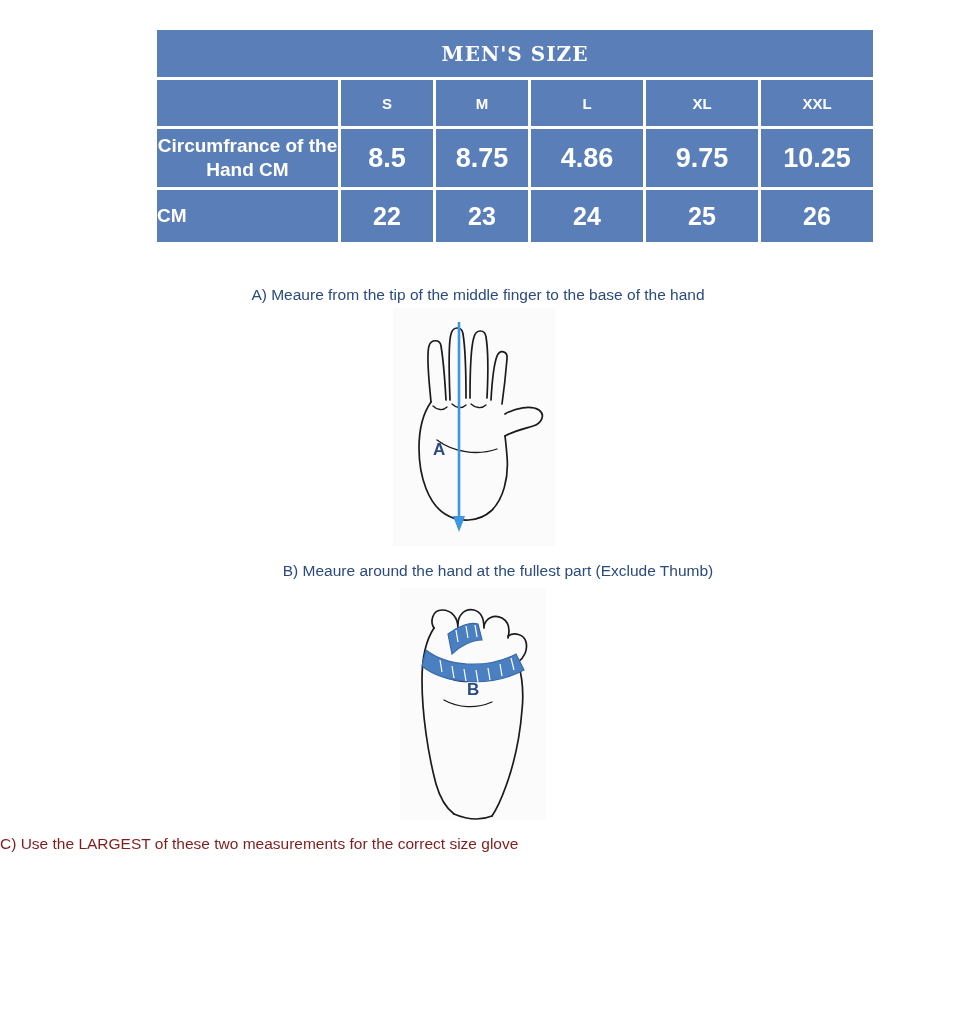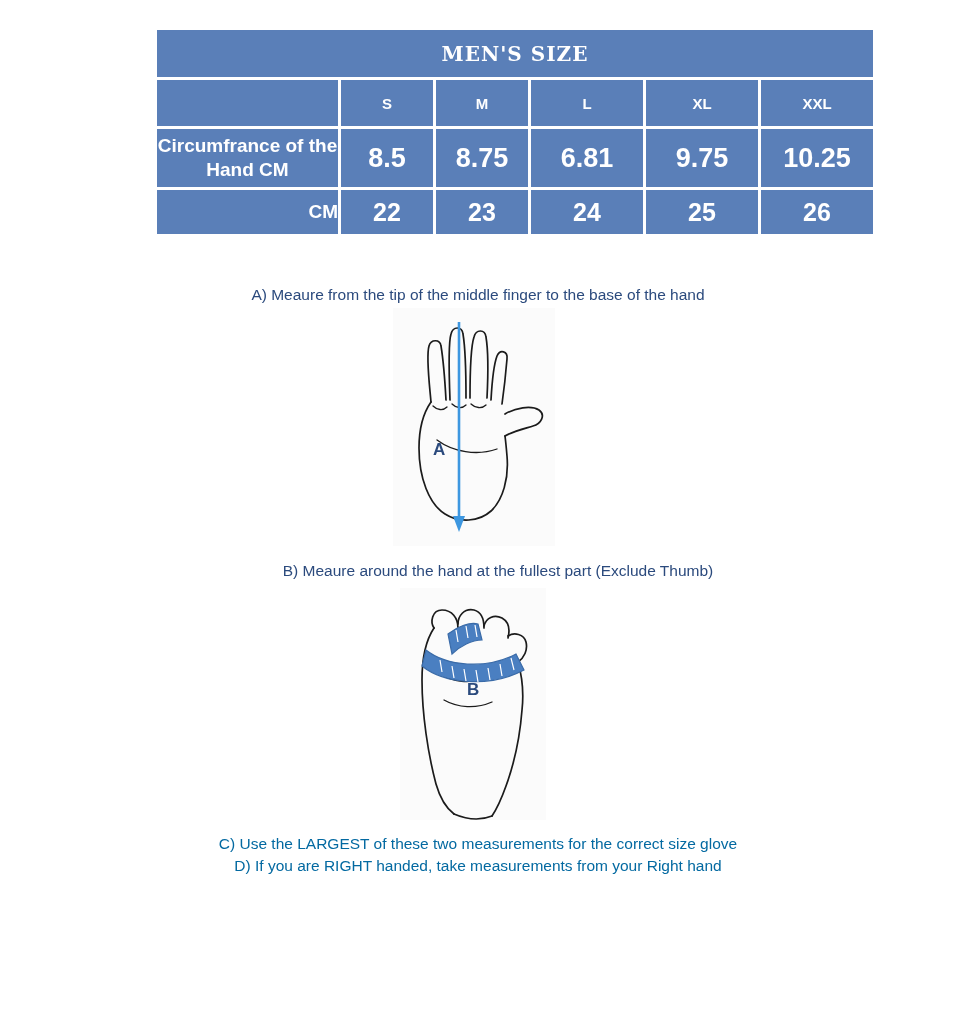--- a/index.html
+++ b/index.html
@@ -61,30 +61,30 @@
   }
   .row-label {
     font-size: 19px;
     font-weight: normal;
     text-align: left;
     padding: 6px 0 6px 10px;
     line-height: 1.25;
     width: 186px;
   }
   .row-label.center {
-    text-align: right;
-    padding-left: 12px;
+    text-align: left;
+    padding-left: 0;
   }
   .val-big {
     height: 58px;
     font-size: 27px;
     font-weight: bold;
   }
   .val-cm {
-    height: 44px;
+    height: 52px;
     font-size: 25px;
     font-weight: bold;
   }
   col.c-s  { width: 92px; }
   col.c-m  { width: 92px; }
   col.c-l  { width: 112px; }
   col.c-xl { width: 112px; }
   col.c-xxl{ width: 112px; }
 
   
@@ -96,23 +96,22 @@
     color: #2b4a7d;
     font-weight: normal;
   }
   #cap-a { top: 286px; }
   #cap-b { top: 562px; margin-left: 20px; }
 
   .notes {
     position: absolute;
     top: 833px;
     width: 100%;
-    text-align: center;
     font-size: 15.5px;
-    color: #0369a1;
+    color: #7f1d1d;
     line-height: 21.5px;
   }
   .notes div { white-space: nowrap; }
 
   
   .fig {
     position: absolute;
     background: #fbfbfb;
   }
   #fig-a { left: 393px; top: 308px; width: 162px; height: 238px; }
@@ -153,21 +152,21 @@
           <td class="hdr-size">S</td>
           <td class="hdr-size">M</td>
           <td class="hdr-size">L</td>
           <td class="hdr-size">XL</td>
           <td class="hdr-size">XXL</td>
         </tr>
         <tr>
           <td class="row-label">Circumfrance of the Hand CM</td>
           <td class="val-big">8.5</td>
           <td class="val-big">8.75</td>
-          <td class="val-big">6.81</td>
+          <td class="val-big">4.86</td>
           <td class="val-big">9.75</td>
           <td class="val-big">10.25</td>
         </tr>
         <tr>
           <td class="row-label center">CM</td>
           <td class="val-cm">22</td>
           <td class="val-cm">23</td>
           <td class="val-cm">24</td>
           <td class="val-cm">25</td>
           <td class="val-cm">26</td>
@@ -249,16 +248,15 @@
           <line x1="66" y1="38" x2="68" y2="50"></line>
           <line x1="75" y1="37" x2="77" y2="49"></line>
         </g>
       </g>
     </svg>
   </div>
   <div class="letter" id="letter-b">B</div>
 
   <div class="notes">
     <div>C) Use the LARGEST of these two measurements for the correct size glove</div>
-    <div>D) If you are RIGHT handed, take measurements from your Right hand</div>
   </div>
 
 </div>
 
 </body></html>

